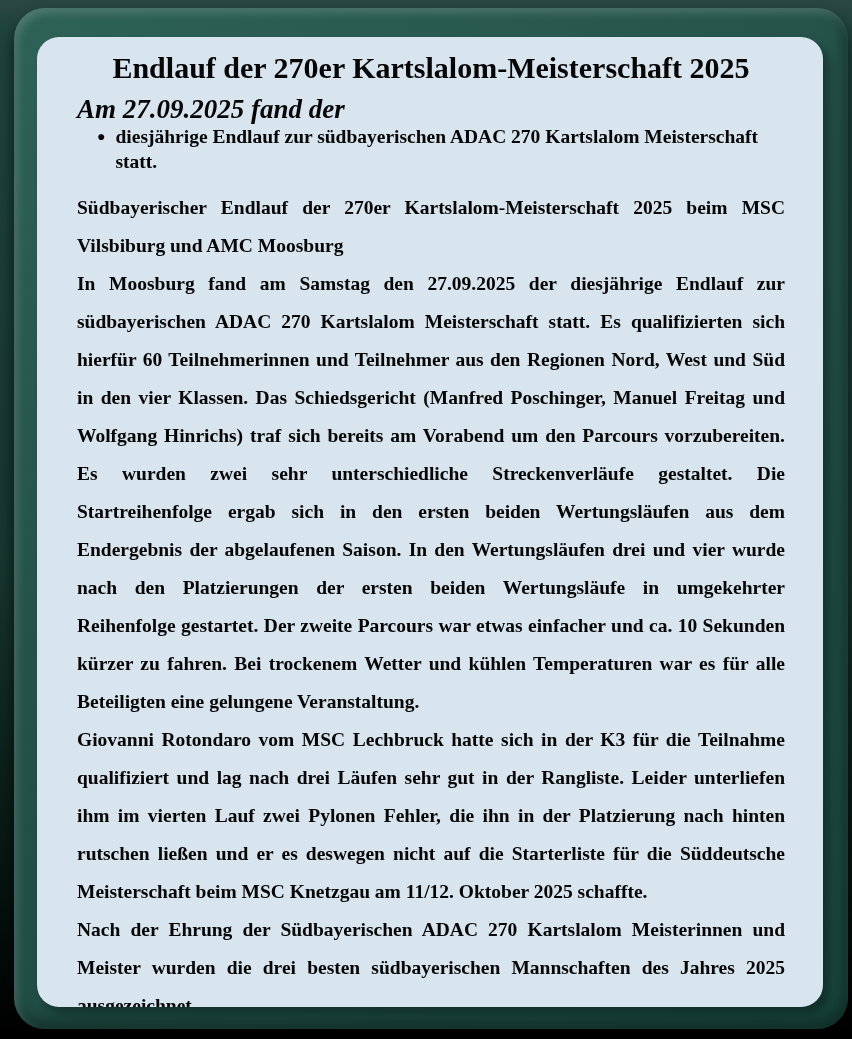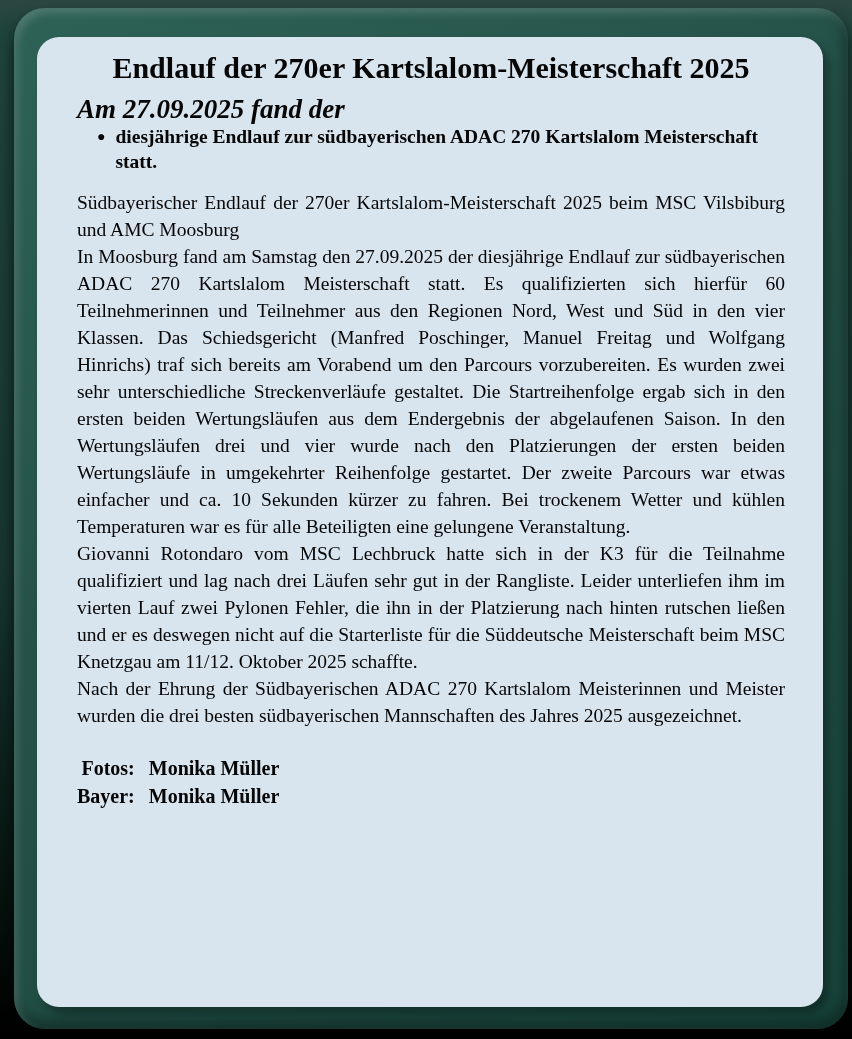--- a/index.html
+++ b/index.html
@@ -66,22 +66,23 @@
     line-height: 25px;
   }
   .bullet-glyph {
     font-size: 14px;
     position: relative;
     top: -2px;
   }
   .body-text p {
     margin: 0;
     font-size: 19.5px;
-    line-height: 27px;
+    line-height: 38px;
     text-align: justify;
+    font-weight: bold;
   }
   .credits {
     margin-top: 26px;
     display: grid;
     grid-template-columns: auto auto;
     column-gap: 14px;
     row-gap: 1px;
     width: fit-content;
     font-size: 20px;
     font-weight: bold;

